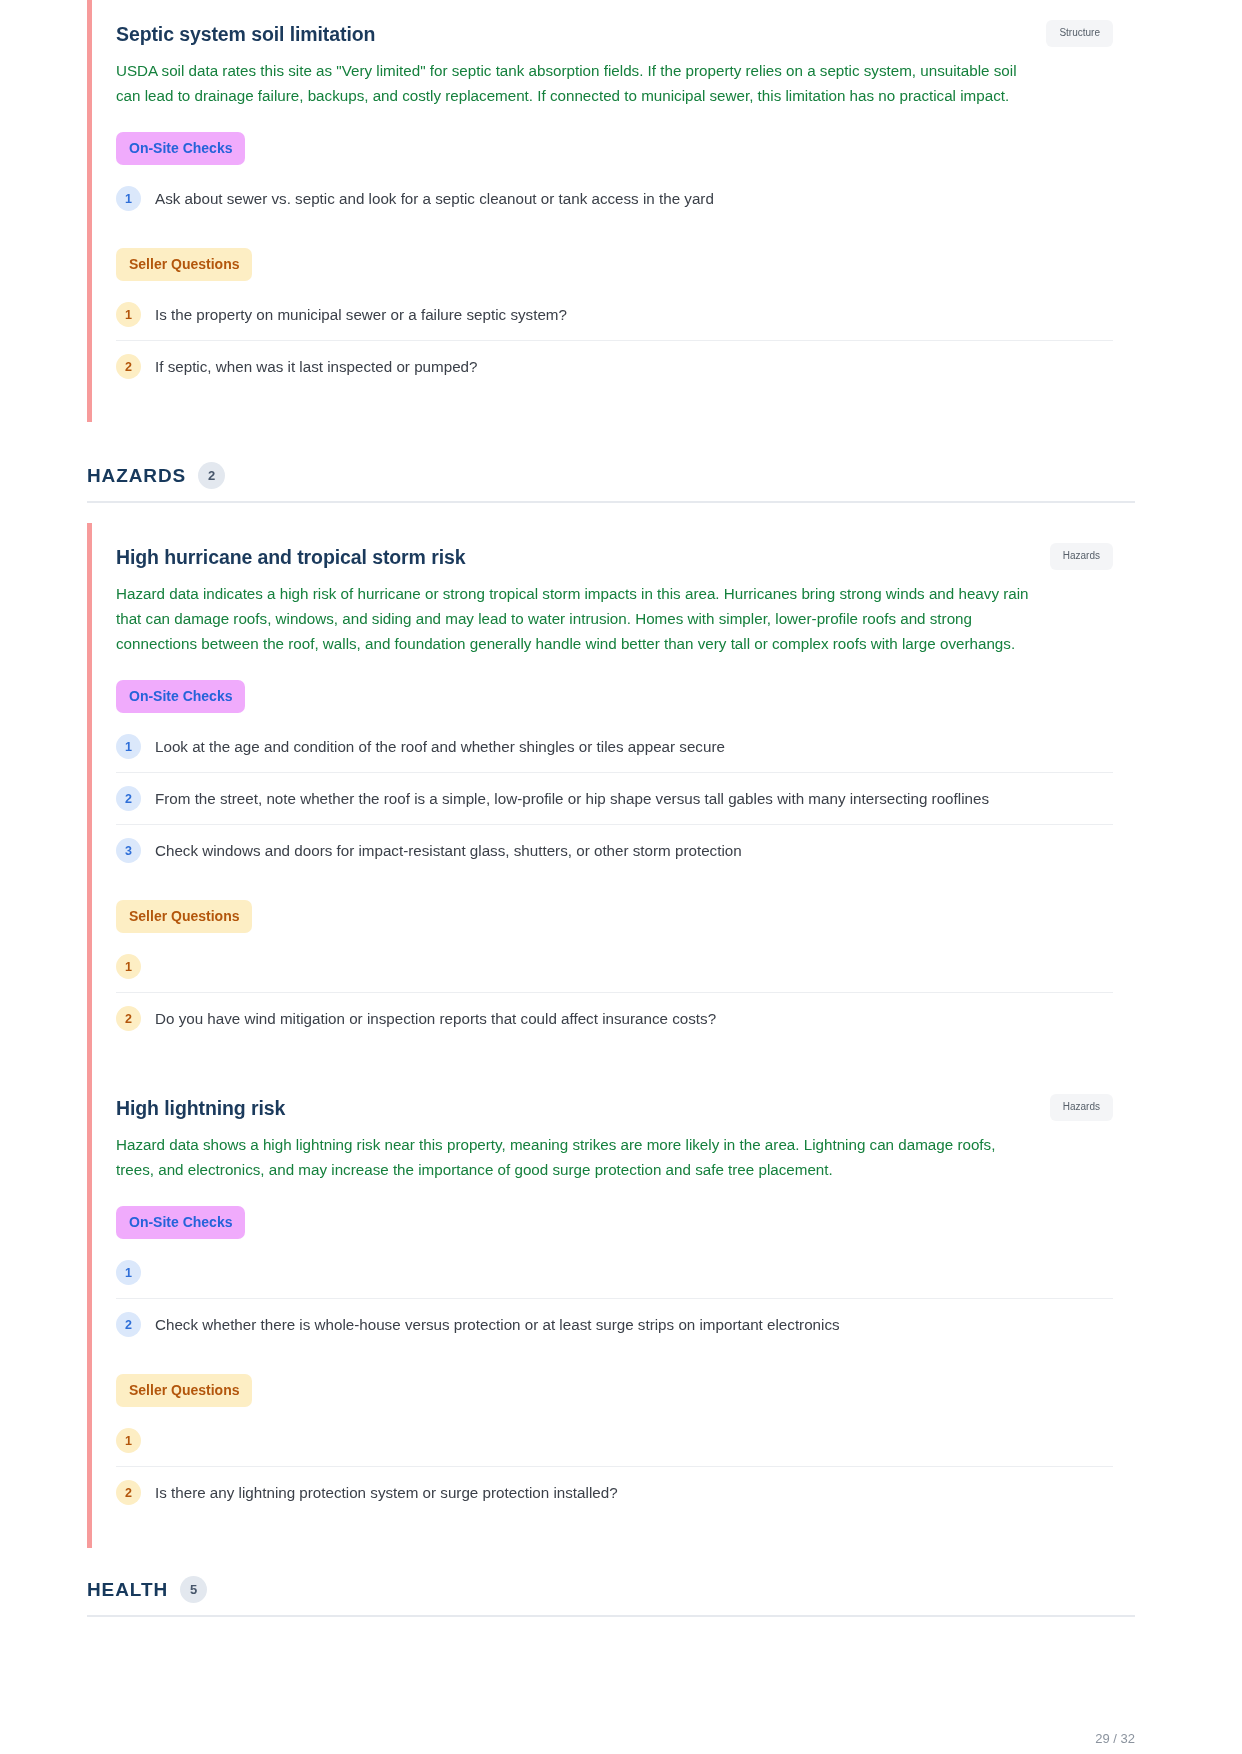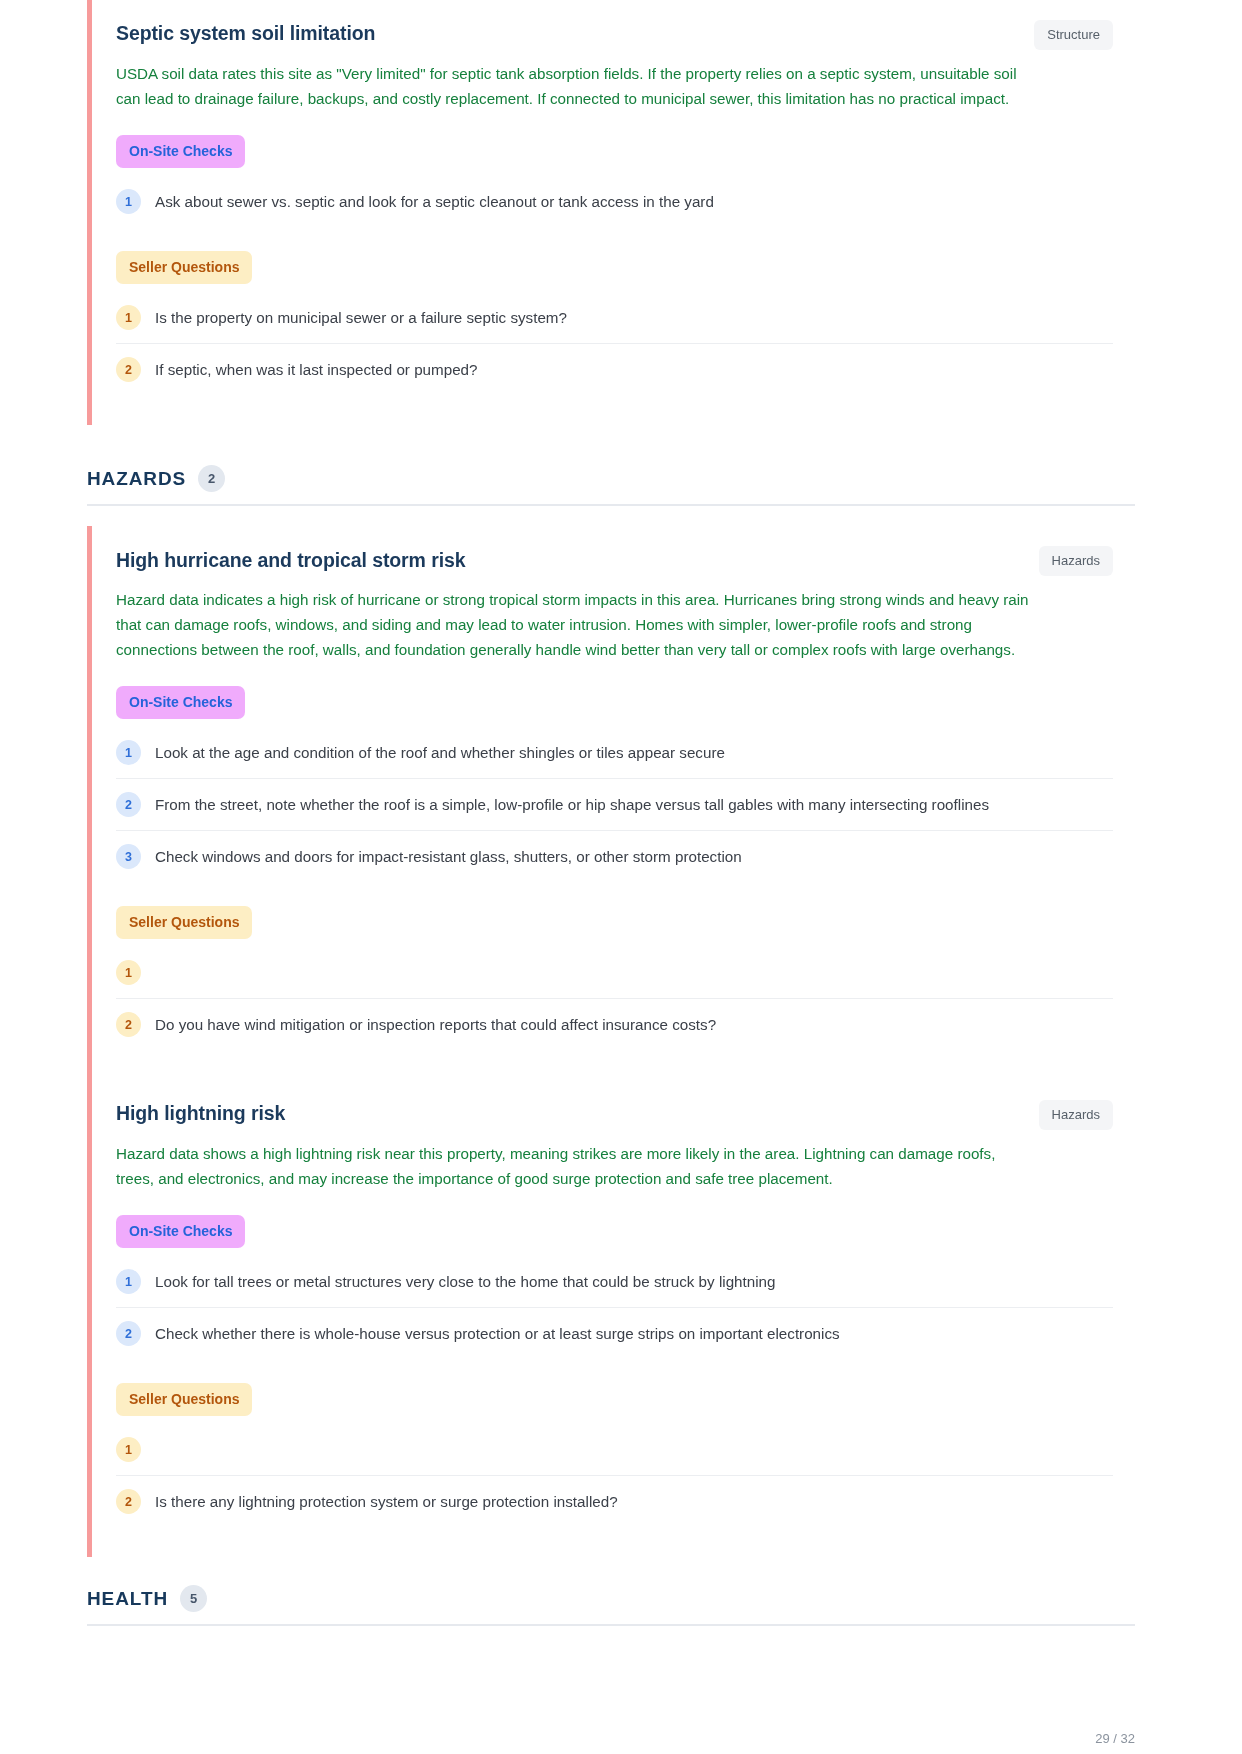--- a/index.html
+++ b/index.html
@@ -31,38 +31,38 @@
     width: 1048px;
     border-left: 5px solid #f79b9b;
     padding: 0 0 0 0;
   }
   .card-inner {
     padding: 16px 22px 30px 24px;
   }
 
   .card-head {
     display: flex;
-    align-items: center;
+    align-items: flex-end;
     justify-content: space-between;
     gap: 16px;
   }
   .card-title {
     font-size: 19.5px;
     font-weight: 700;
     color: #1b3a5c;
     line-height: 1.3;
     letter-spacing: -0.1px;
     margin: 0;
     padding-top: 2px;
   }
   .cat-badge {
     flex: 0 0 auto;
     background: #f4f5f7;
     color: #57606a;
-    font-size: 13px;
+    font-size: 10px;
     line-height: 1;
     padding: 8px 13px 9px 13px;
     border-radius: 6px;
     white-space: nowrap;
     margin-top: 4px;
   }
 
   .card-desc {
     font-size: 15.2px;
     line-height: 1.62;
@@ -267,21 +267,20 @@
       <div class="card-head">
         <div class="card-title">High lightning risk</div>
         <div class="cat-badge">Hazards</div>
       </div>
       <div class="card-desc">Hazard data shows a high lightning risk near this property, meaning strikes are more likely in the area. Lightning can damage roofs, trees, and electronics, and may increase the importance of good surge protection and safe tree placement.</div>
 
       <div class="pill checks">On-Site Checks</div>
       <ul class="num-list">
         <li class="num-item">
           <span class="num-bubble blue">1</span>
-          <span class="num-text">Look for tall trees or metal structures very close to the home that could be struck by lightning</span>
         </li>
         <li class="num-item">
           <span class="num-bubble blue">2</span>
           <span class="num-text">Check whether there is whole-house versus protection or at least surge strips on important electronics</span>
         </li>
       </ul>
 
       <div class="pill questions">Seller Questions</div>
       <ul class="num-list">
         <li class="num-item">

